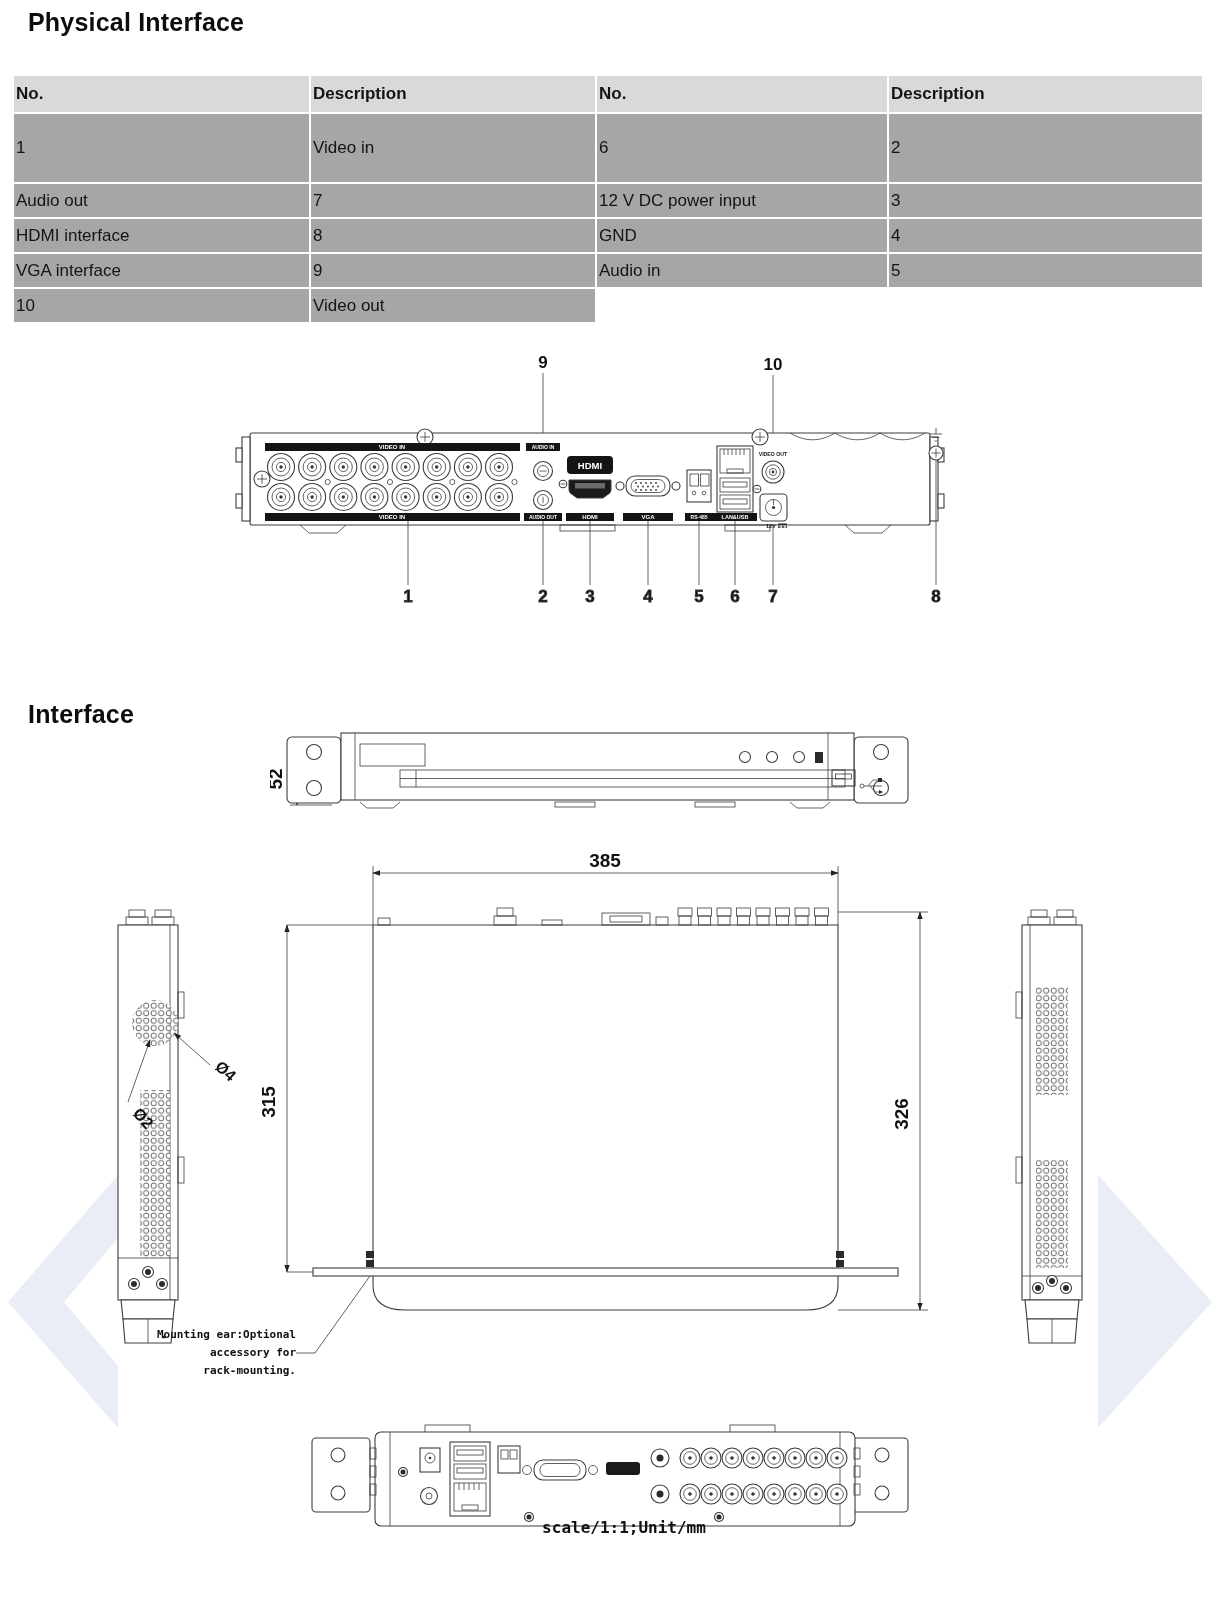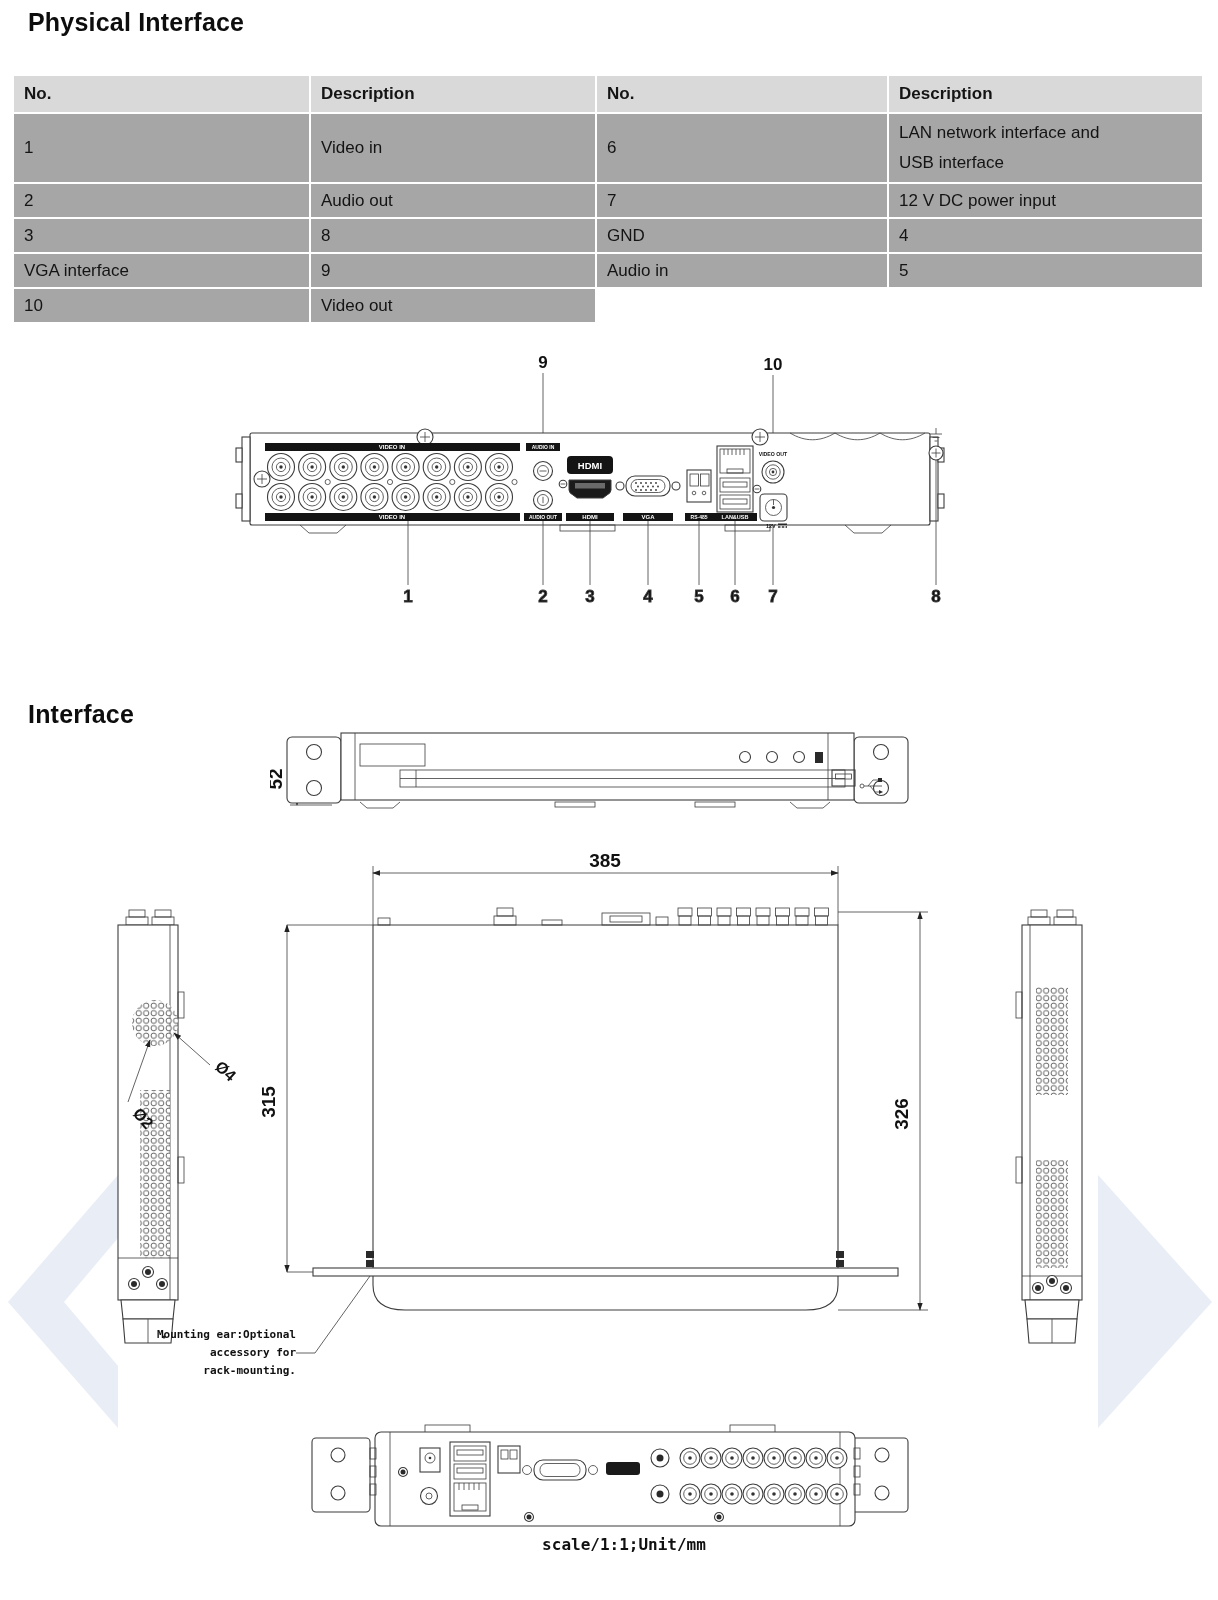--- a/index.html
+++ b/index.html
@@ -5,34 +5,34 @@
   html,body{margin:0;padding:0;background:#fff;}
   #page{position:relative;width:1218px;height:1600px;background:#fff;overflow:hidden;
         font-family:"Liberation Sans",sans-serif;color:#111;text-decoration:underline;}
   .abs{position:absolute;}
   h1.sec{font-size:25px;font-weight:bold;margin:0;color:#0d0d0d;letter-spacing:.2px;}
   
   #iftable{display:grid;grid-template-columns:295px 284px 290px 313px;
            grid-template-rows:36px 68px 33px 33px 33px 33px;gap:2px;background:#fff;}
   #iftable .th{background:#d9d9d9;font-weight:bold;}
   #iftable .td{background:#a6a6a6;}
-  #iftable .cell{display:flex;align-items:center;padding-left:10px;font-size:17px;color:#141414;}
+  #iftable .cell{display:flex;align-items:center;padding-left:2px;font-size:17px;color:#141414;}
   #iftable .wrapcell span{display:block;max-width:225px;line-height:30px;}
   
   .s{stroke:#3c3c3c;stroke-width:1.1;fill:none;}
   .s08{stroke:#3c3c3c;stroke-width:0.8;fill:none;}
   .sf{stroke:#3c3c3c;stroke-width:1.1;fill:#fff;}
   .bk{fill:#141414;stroke:none;}
   .wtx{fill:#fff;font-weight:bold;font-family:"Liberation Sans",sans-serif;}
   .btx{fill:#111;font-weight:bold;font-family:"Liberation Sans",sans-serif;}
   .dimtx{fill:#111;font-weight:bold;font-size:19px;font-family:"Liberation Sans",sans-serif;}
   .callout{fill:#111;font-weight:bold;font-size:17px;font-family:"Liberation Sans",sans-serif;}
   .mono{font-family:"DejaVu Sans Mono",monospace;font-weight:bold;color:#101010;}
   .note{font-size:11px;line-height:18px;text-align:right;}
-  .scale{font-size:16px;text-align:center;margin-top:17px;}
+  .scale{font-size:16px;text-align:center;}
   .wm{fill:#e9edf6;stroke:none;}
 </style>
 </head>
 <body>
 
 <div id="page">
 
   <svg class="abs" style="left:0;top:1170px" width="125" height="265">
     <polygon class="wm" points="118,5 8,132 118,258 118,196 64,132 118,68"></polygon>
   </svg>
@@ -44,30 +44,28 @@
 
   <div id="iftable" class="abs" style="left:14px;top:76px">
     <div class="cell th">No.</div>
     <div class="cell th">Description</div>
     <div class="cell th">No.</div>
     <div class="cell th">Description</div>
 
     <div class="cell td">1</div>
     <div class="cell td">Video in</div>
     <div class="cell td">6</div>
-    <div class="cell td wrapcell">
-        <span>LAN network interface and USB interface</span>
-      </div>
 
     <div class="cell td">2</div>
     <div class="cell td">Audio out</div>
     <div class="cell td">7</div>
     <div class="cell td">12 V DC power input</div>
 
     <div class="cell td">3</div>
+    <div class="cell td">HDMI interface</div>
     <div class="cell td">8</div>
     <div class="cell td">GND</div>
 
     <div class="cell td">4</div>
     <div class="cell td">VGA interface</div>
     <div class="cell td">9</div>
     <div class="cell td">Audio in</div>
 
     <div class="cell td">5</div>
     <div class="cell td">10</div>

